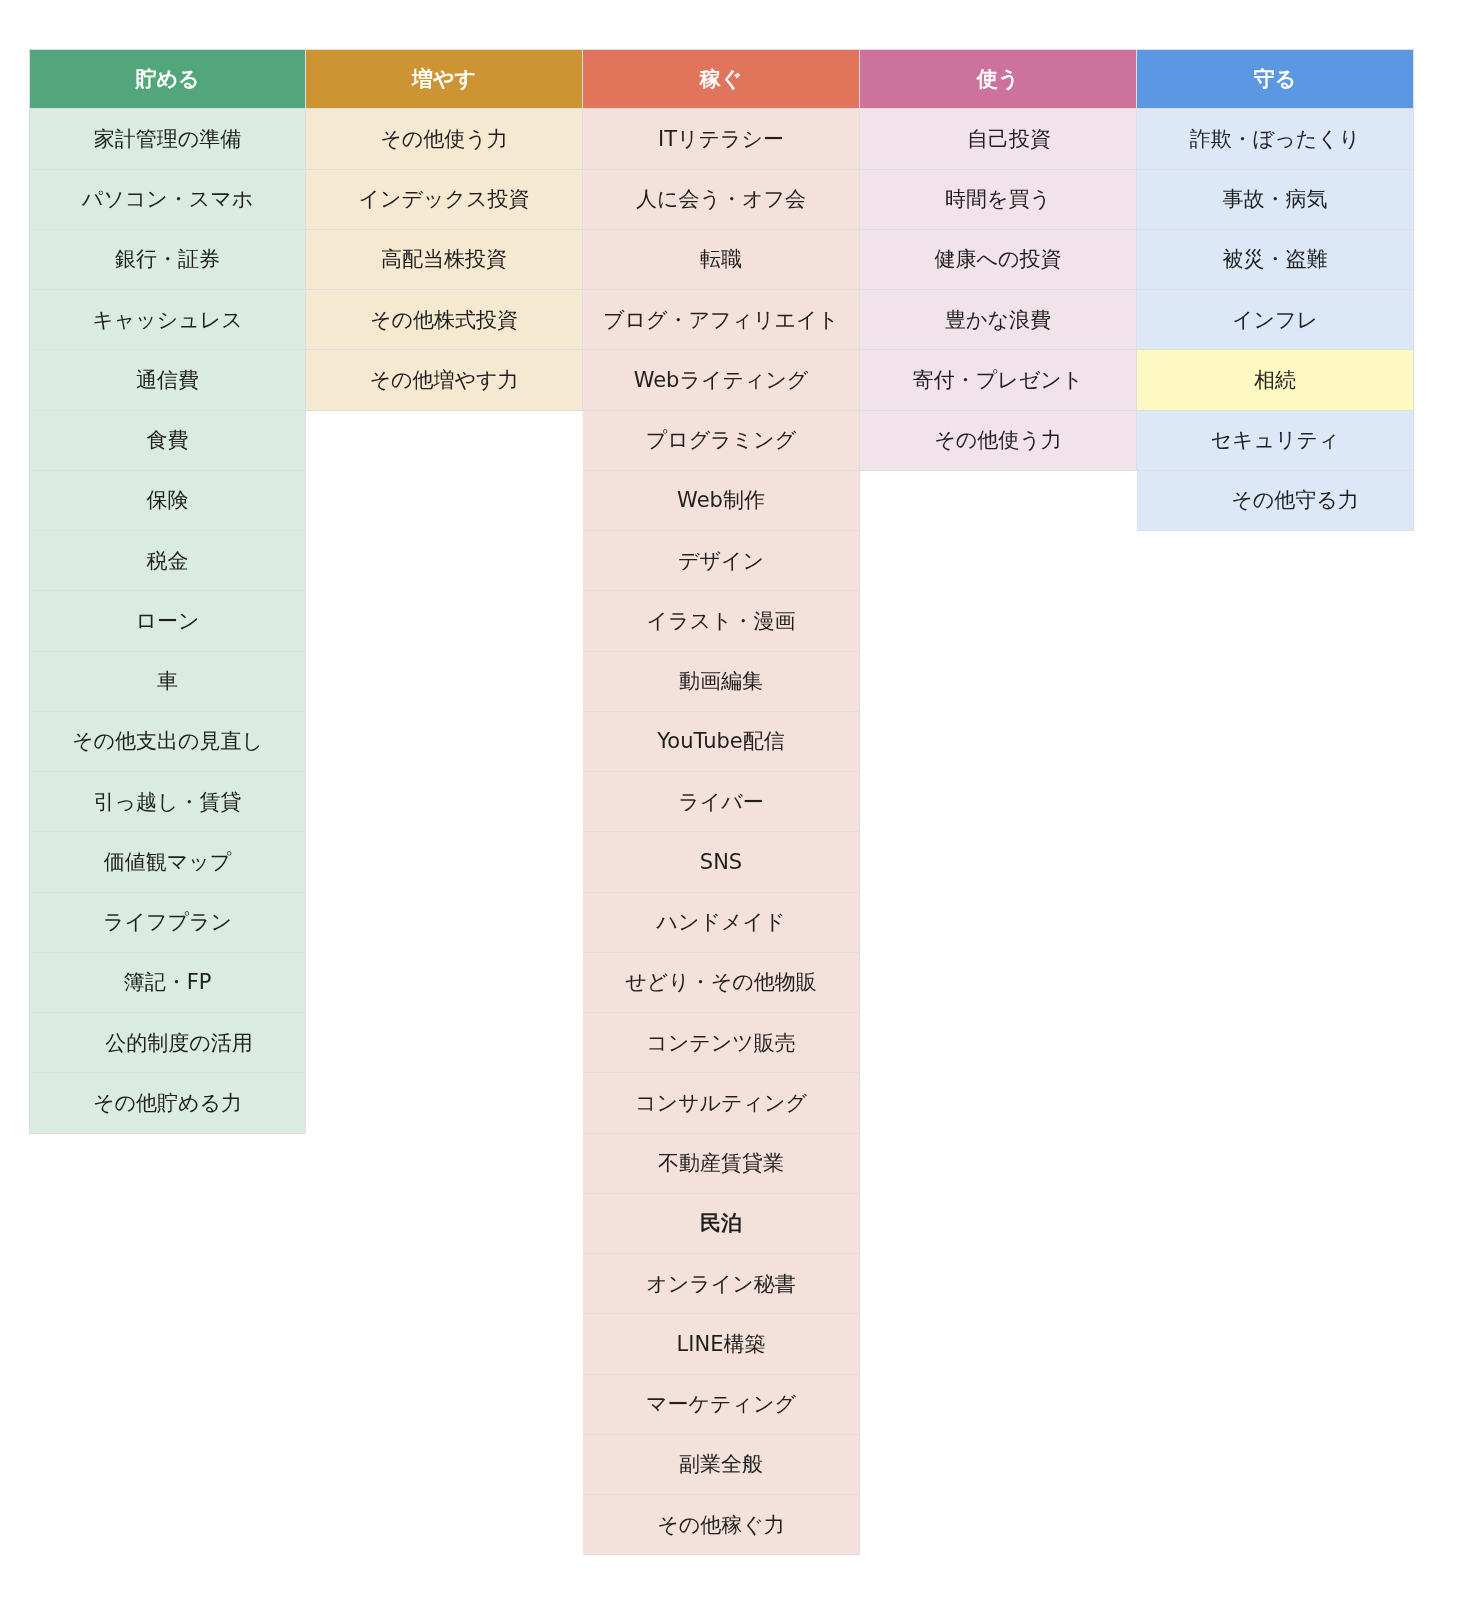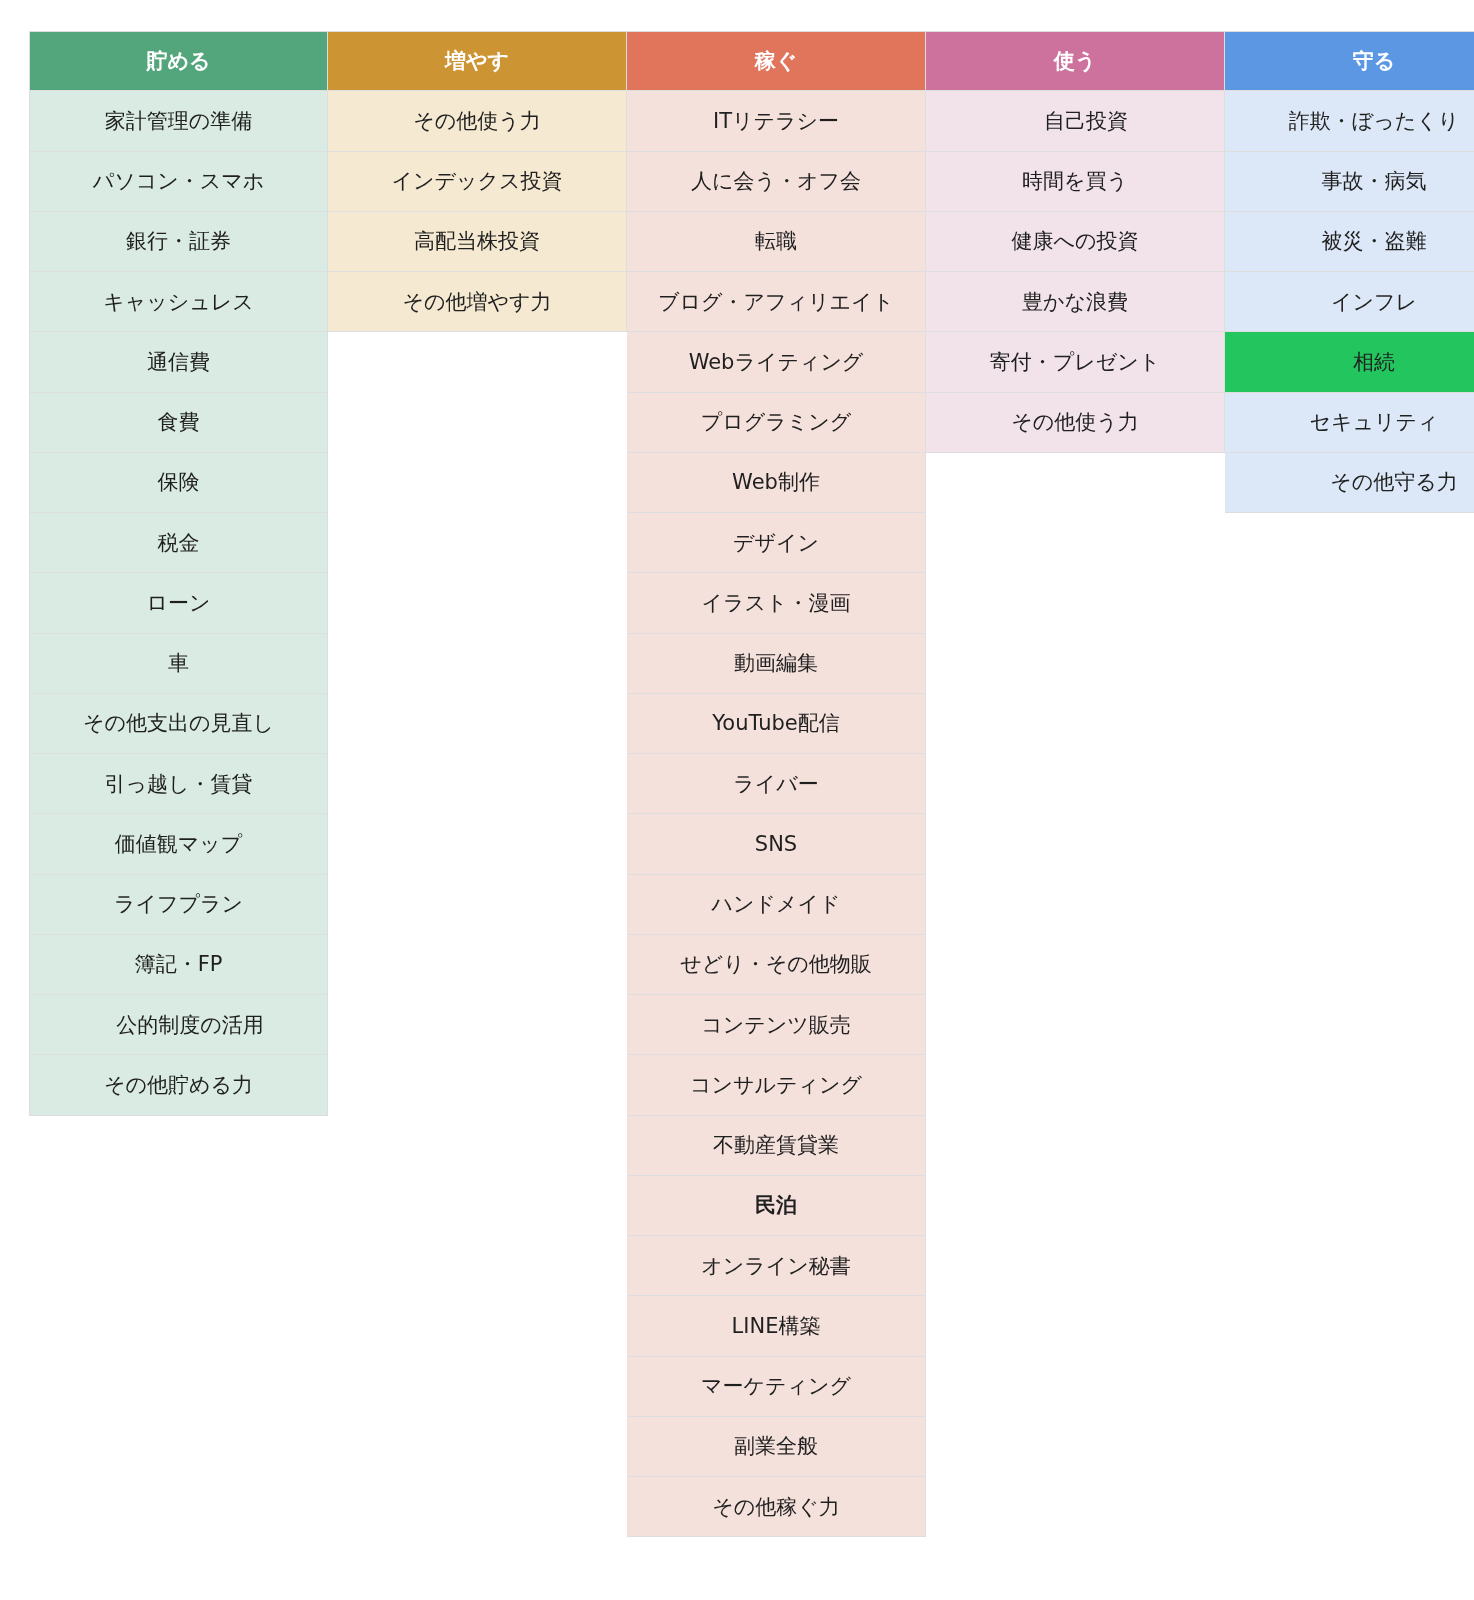--- a/index.html
+++ b/index.html
@@ -1,19 +1,19 @@
 <!DOCTYPE html>
 <html><head>
 <meta charset="utf-8">
 <style>
   html, body { margin: 0; padding: 0; background: #ffffff; }
   body { width: 1474px; height: 1600px; position: relative; overflow: hidden;
          font-family: "DejaVu Sans", "Liberation Sans", sans-serif; }
   .board { position: absolute; left: 29px; top: 31px; display: flex; align-items: flex-start; }
-  .col { width: 299px; display: flex; flex-direction: column; }
+  .col { width: 277px; display: flex; flex-direction: column; margin-top: 18px; }
   .col .hdr, .col .cell {
     box-sizing: border-box; height: 60.25px; display: flex; align-items: center; justify-content: center;
     border-right: 1.5px solid #dedede; border-bottom: 1.5px solid #dedede; text-align: center;
   }
   .col:first-child .hdr, .col:first-child .cell { border-left: 1.5px solid #dedede; }
   .col .hdr { border-top: 1.5px solid #dedede; color: #ffffff; font-weight: bold; font-size: 21px; }
   .col .cell { color: #1f1f1f; font-size: 21px; white-space: nowrap; }
 </style>
 </head>
 <body>
@@ -37,20 +37,21 @@
       <div class="cell" style="background: rgb(217, 235, 226);">ライフプラン</div>
       <div class="cell" style="background: rgb(217, 235, 226);">簿記・FP</div>
       <div class="cell" style="background: rgb(217, 235, 226); padding-left: 23px;">公的制度の活用</div>
       <div class="cell" style="background: rgb(217, 235, 226);">その他貯める力</div>
     </div>
     <div class="col">
       <div class="hdr" style="background: rgb(205, 148, 52);">増やす</div>
       <div class="cell" style="background: rgb(245, 233, 210);">その他使う力</div>
       <div class="cell" style="background: rgb(245, 233, 210);">インデックス投資</div>
       <div class="cell" style="background: rgb(245, 233, 210);">高配当株投資</div>
+      <div class="cell" style="background: rgb(245, 233, 210);">その他株式投資</div>
       <div class="cell" style="background: rgb(245, 233, 210);">その他増やす力</div>
     </div>
     <div class="col">
       <div class="hdr" style="background: rgb(224, 117, 92);">稼ぐ</div>
       <div class="cell" style="background: rgb(245, 225, 220);">ITリテラシー</div>
       <div class="cell" style="background: rgb(245, 225, 220);">人に会う・オフ会</div>
       <div class="cell" style="background: rgb(245, 225, 220);">転職</div>
       <div class="cell" style="background: rgb(245, 225, 220);">ブログ・アフィリエイト</div>
       <div class="cell" style="background: rgb(245, 225, 220);">Webライティング</div>
       <div class="cell" style="background: rgb(245, 225, 220);">プログラミング</div>
@@ -81,17 +82,17 @@
       <div class="cell" style="background: rgb(242, 227, 234);">豊かな浪費</div>
       <div class="cell" style="background: rgb(242, 227, 234);">寄付・プレゼント</div>
       <div class="cell" style="background: rgb(242, 227, 234);">その他使う力</div>
     </div>
     <div class="col">
       <div class="hdr" style="background: rgb(91, 151, 226);">守る</div>
       <div class="cell" style="background: rgb(220, 232, 247);">詐欺・ぼったくり</div>
       <div class="cell" style="background: rgb(220, 232, 247);">事故・病気</div>
       <div class="cell" style="background: rgb(220, 232, 247);">被災・盗難</div>
       <div class="cell" style="background: rgb(220, 232, 247);">インフレ</div>
-      <div class="cell" style="background: #22c55e;">相続</div>
+      <div class="cell" style="background: #fef9c3;">相続</div>
       <div class="cell" style="background: rgb(220, 232, 247);">セキュリティ</div>
       <div class="cell" style="background: rgb(220, 232, 247); padding-left: 40px;">その他守る力</div>
     </div>
   </div>
 
 </body></html>

